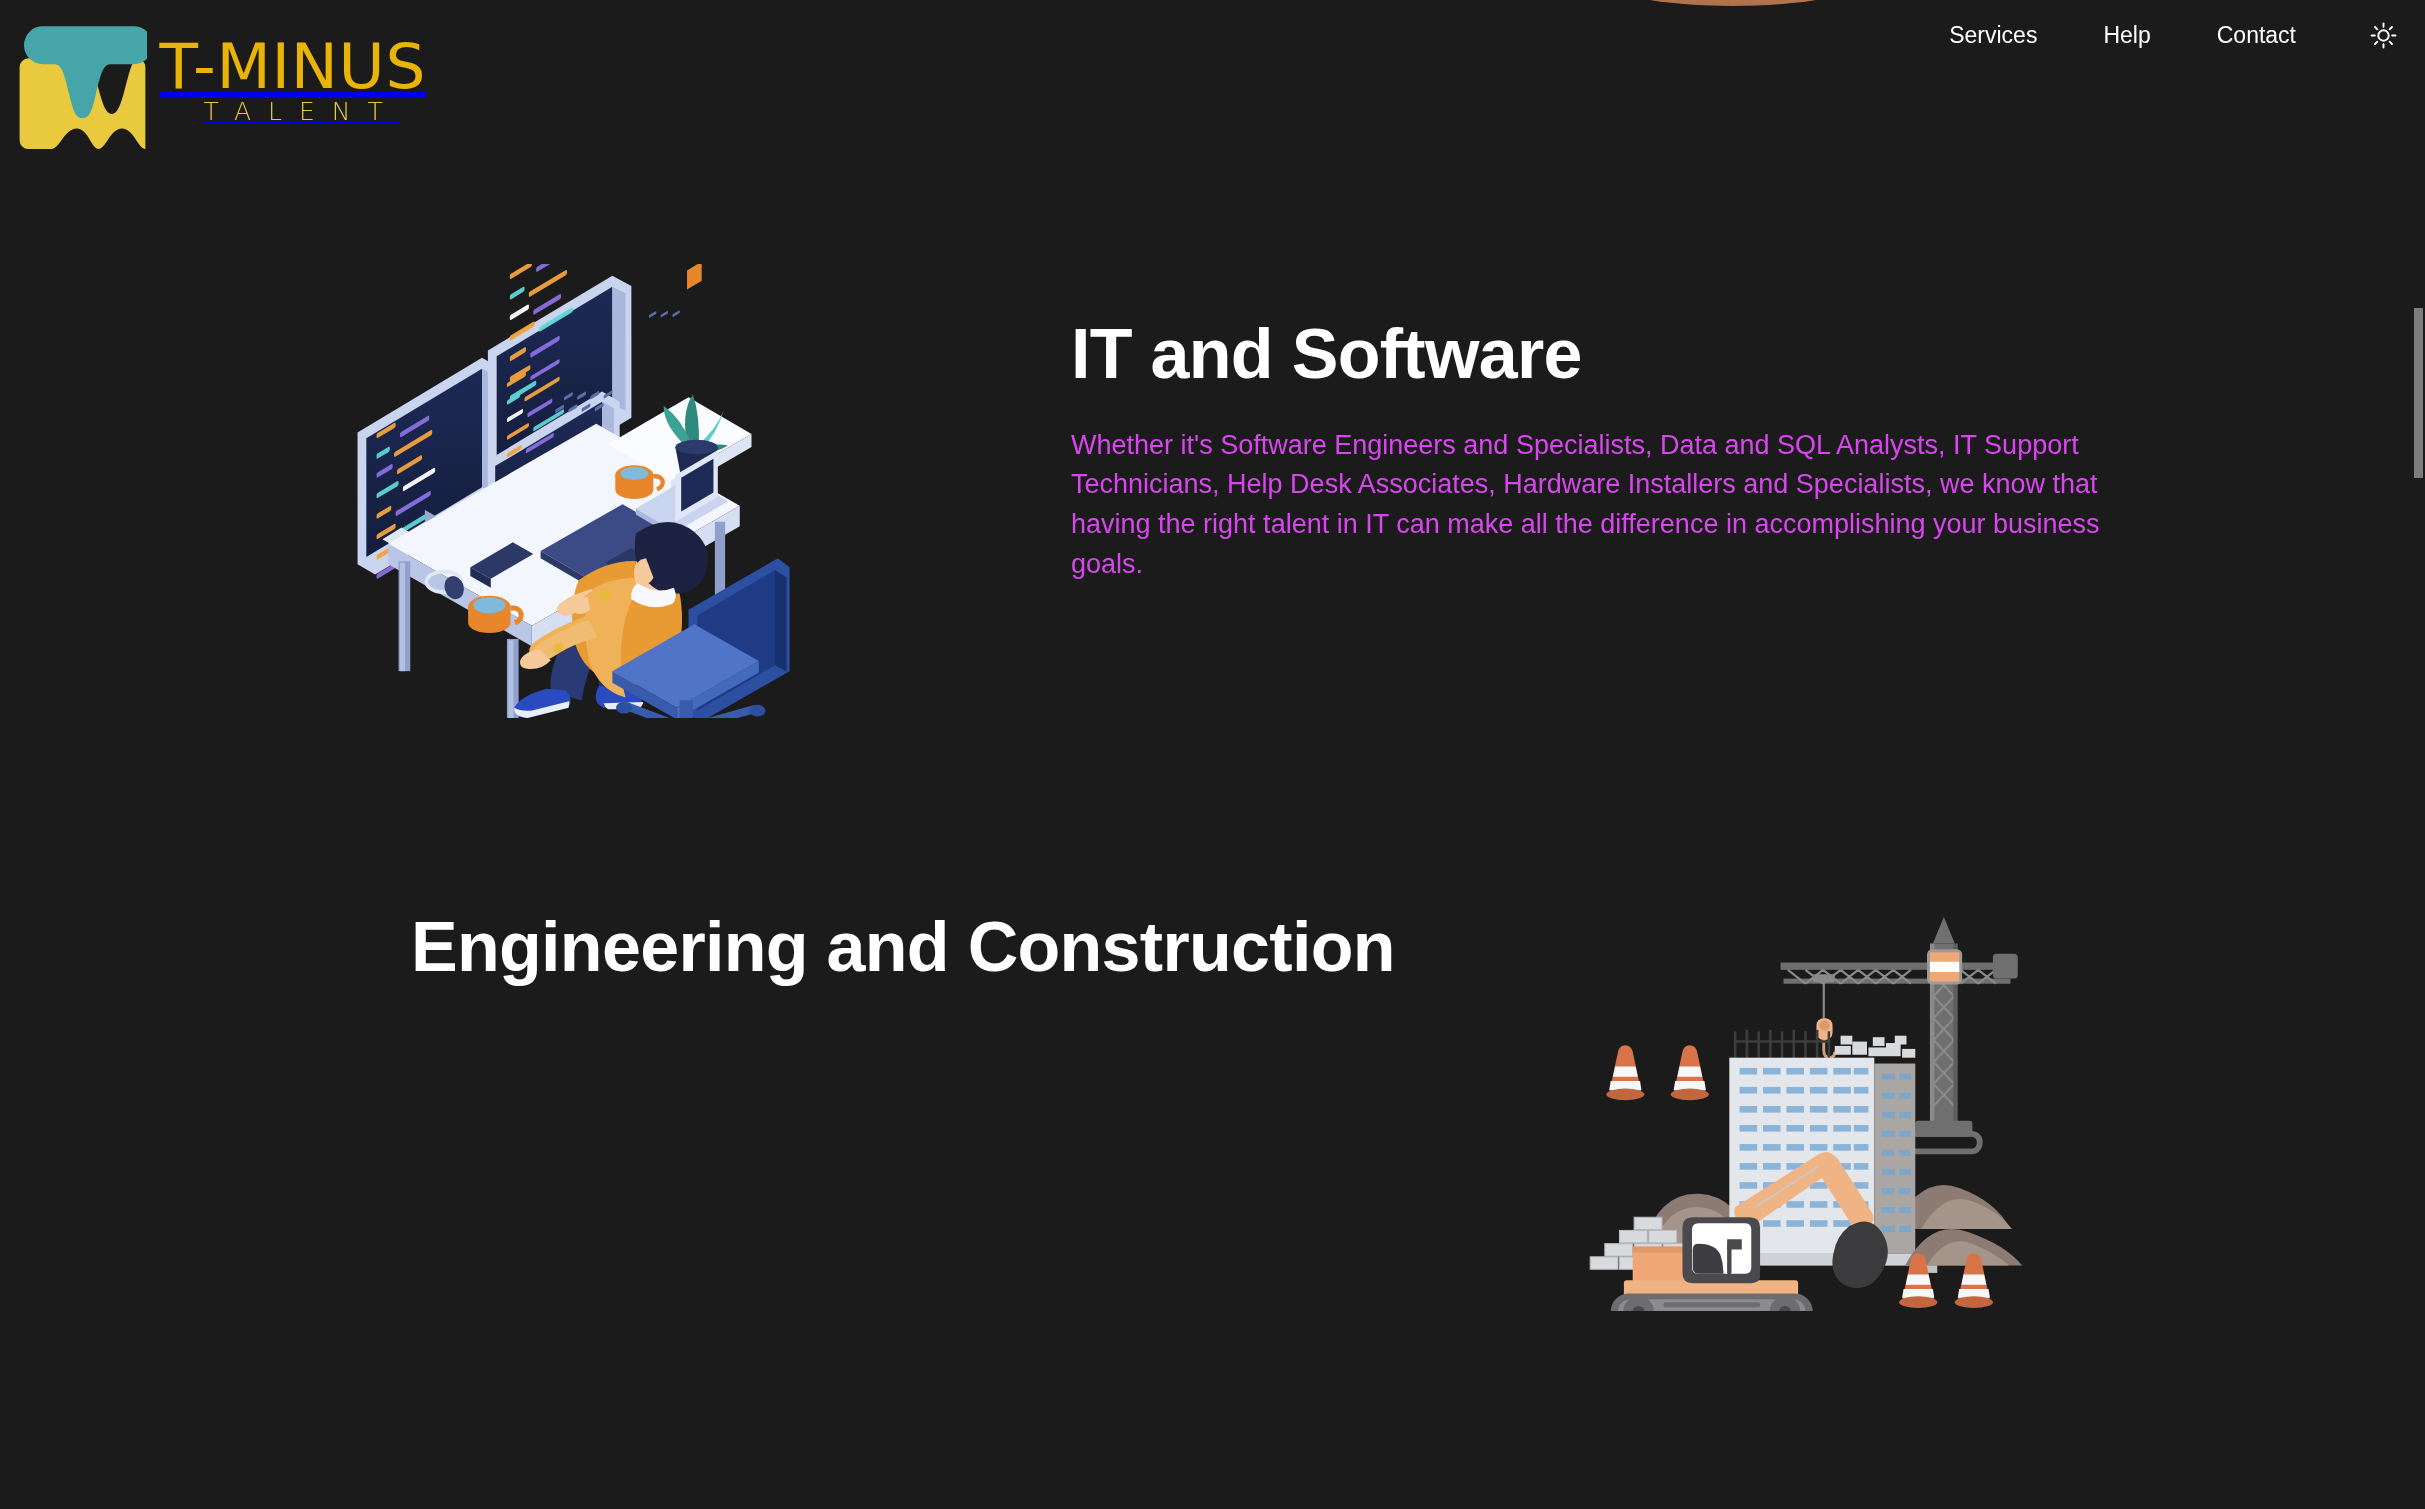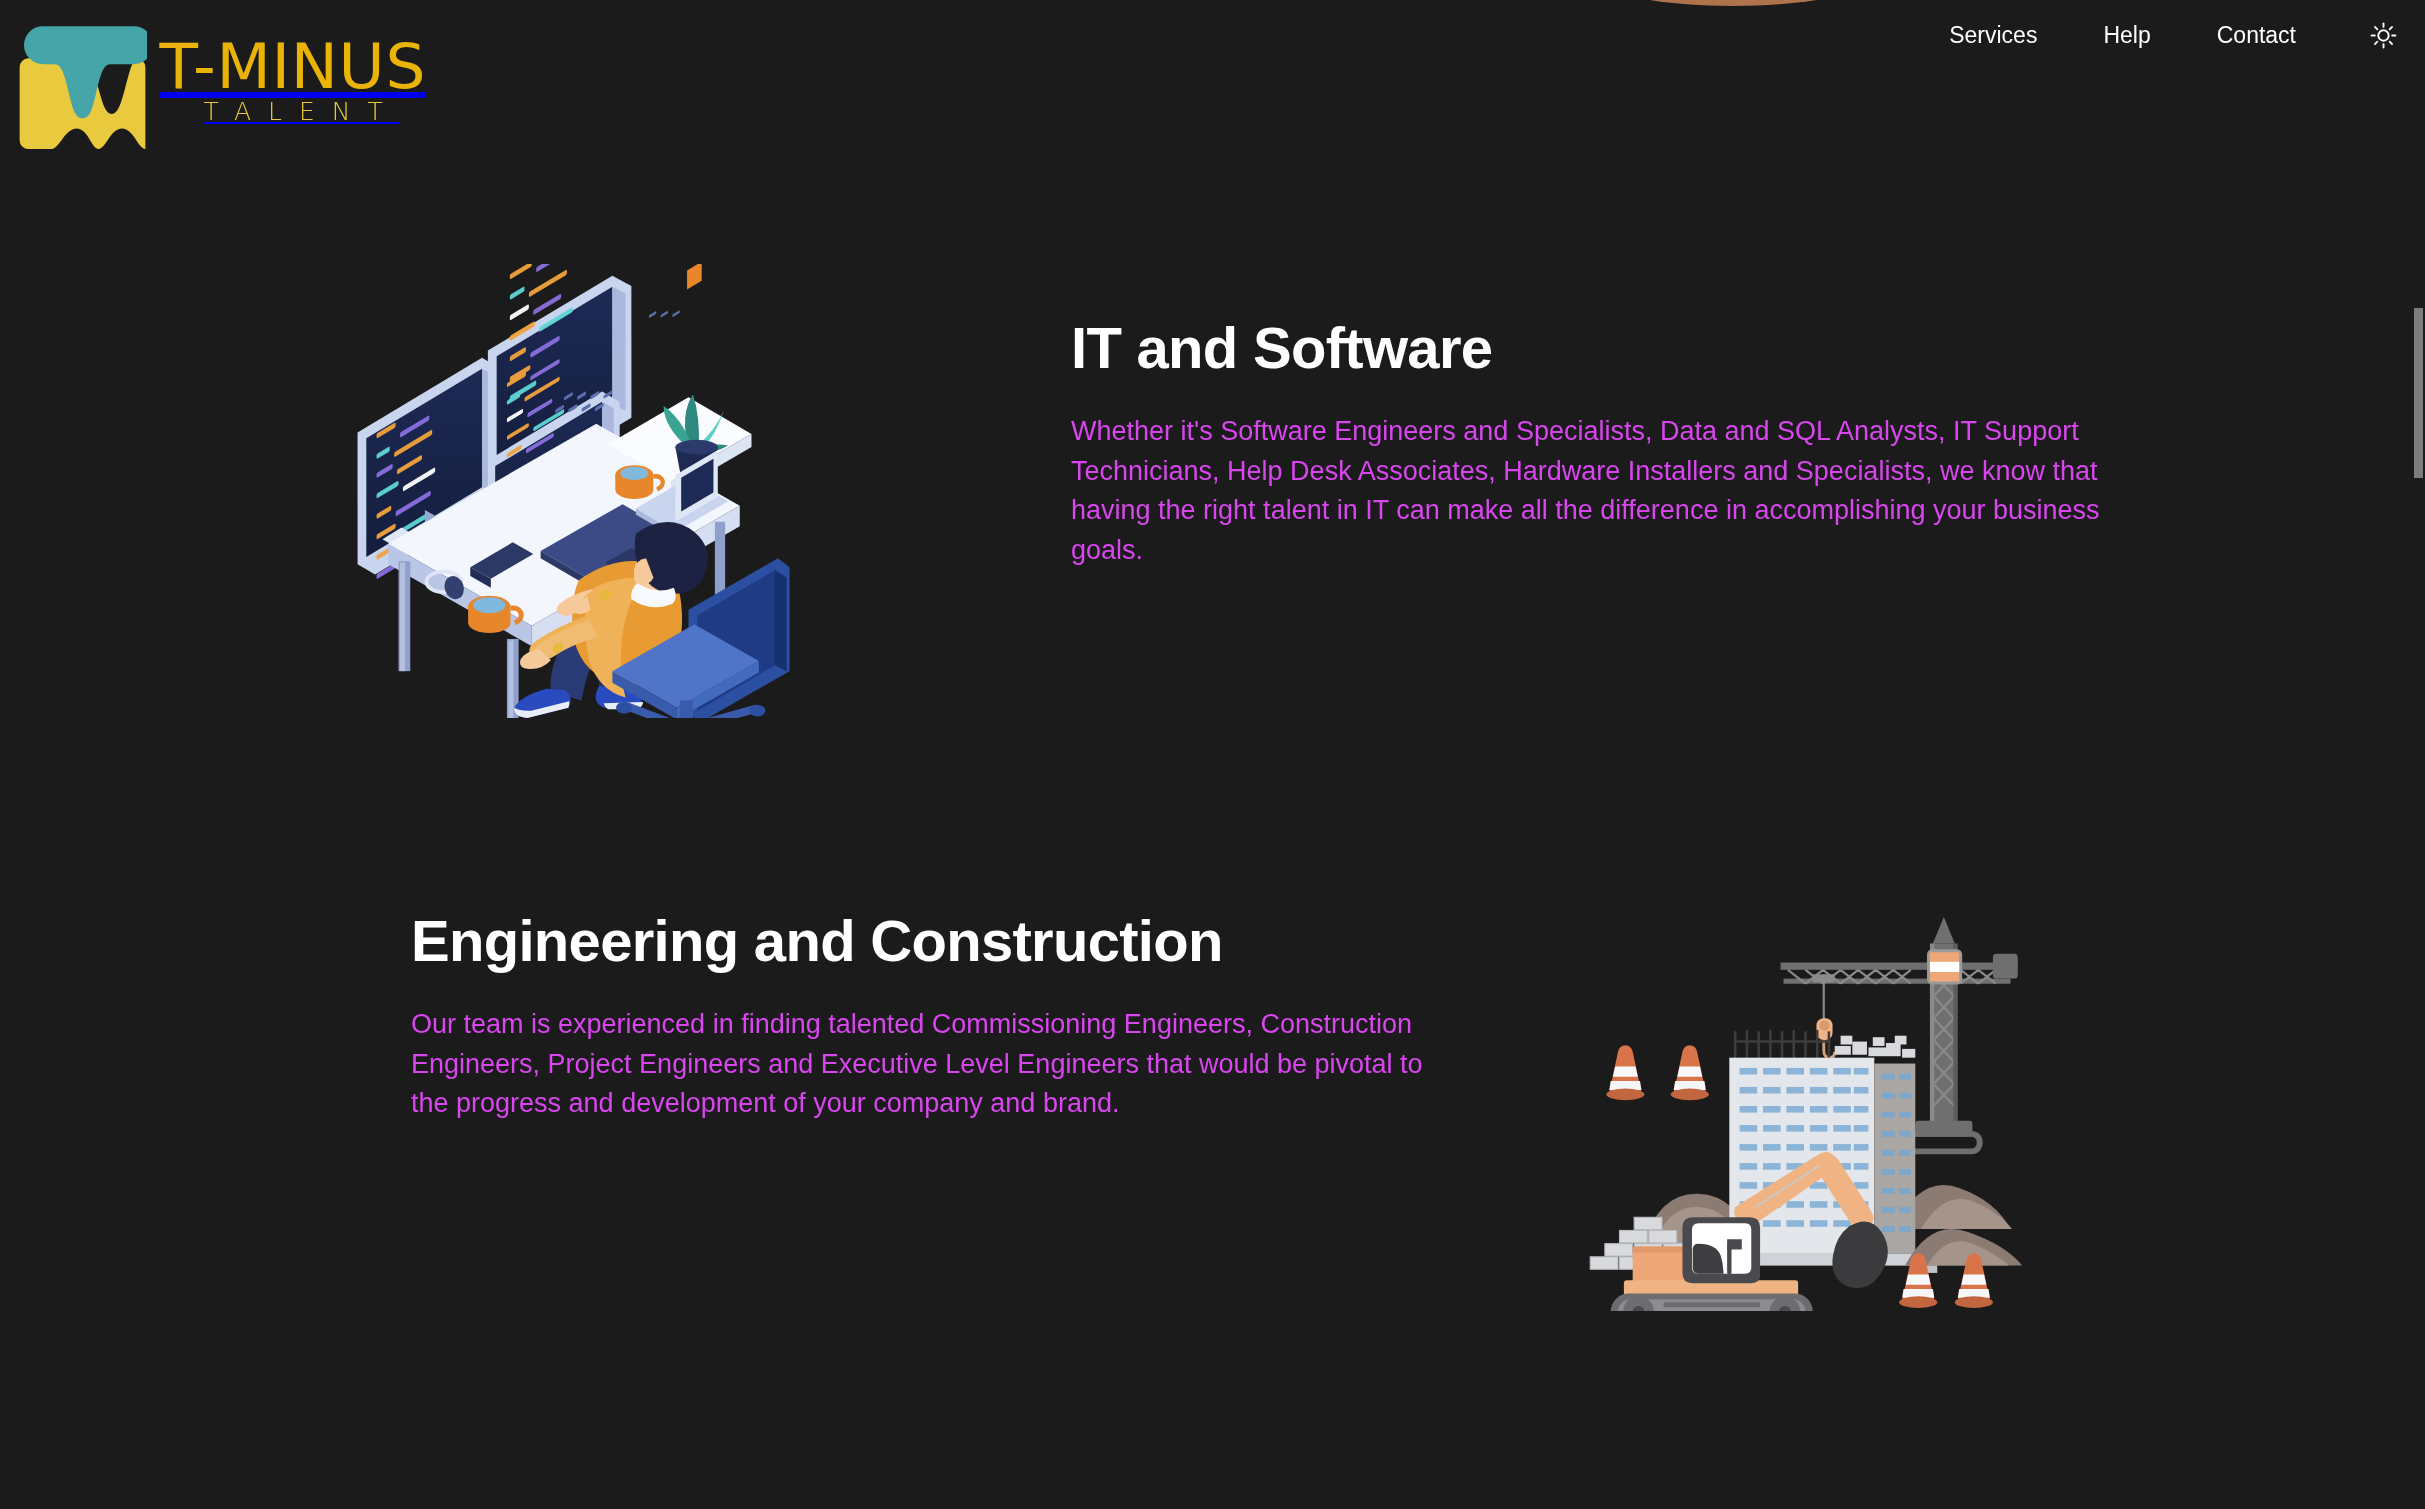--- a/index.html
+++ b/index.html
@@ -60,21 +60,21 @@
   .sec-1{ left:0; top:242px; width:2426px; height:498px; }
   .sec-2{ left:0; top:857px; width:2426px; height:513px;margin-left:45px; }
 
   .illus-1{ position:absolute; left:344px; top:22px; width:484px; height:454px; }
   .copy-1{ position:absolute; left:1071px; top:73px; width:1041px; }
 
   .copy-2{ position:absolute; left:366px; top:51px; width:1026px; }
   .illus-2{ position:absolute; left:1532px; top:44px; width:454px; height:410px; }
 
   .h2{
-    color:#ffffff; font-weight:bold; font-size:58px; line-height:1.14;
+    color:#ffffff; font-weight:bold; font-size:70px; line-height:1.14;
     letter-spacing:-0.7px; margin-bottom:31px;
     font-family:"Liberation Sans", sans-serif;
   }
   .body-copy{
     color:#d946ef; font-size:27px; line-height:1.47; font-weight:400;
   }
 
   
   .scrollbar-track{
     position:absolute; right:0; top:0; width:16px; height:1510px;
@@ -346,21 +346,20 @@
   <div class="copy-1">
     <h2 class="h2">IT and Software</h2>
     <p class="body-copy">Whether it's Software Engineers and Specialists, Data and SQL Analysts, IT Support Technicians, Help Desk Associates, Hardware Installers and Specialists, we know that having the right talent in IT can make all the difference in accomplishing your business goals.</p>
   </div>
 </section>
 
 <section class="section sec-2">
 
   <div class="copy-2">
     <h2 class="h2">Engineering and Construction</h2>
-    <p class="body-copy">Our team is experienced in finding talented Commissioning Engineers, Construction Engineers, Project Engineers and Executive Level Engineers that would be pivotal to the progress and development of your company and brand.</p>
   </div>
 
   <div class="illus-2">
     <svg width="454" height="410" viewBox="0 0 620 560">
 
       <g>
 
         <rect x="486" y="58" width="30" height="244" fill="#6f6f6f"></rect>
         <path d="M486 58 l15 -36 l15 36 z" fill="#707070"></path>
         <g stroke="#8a8a8a" stroke-width="3" fill="none">

